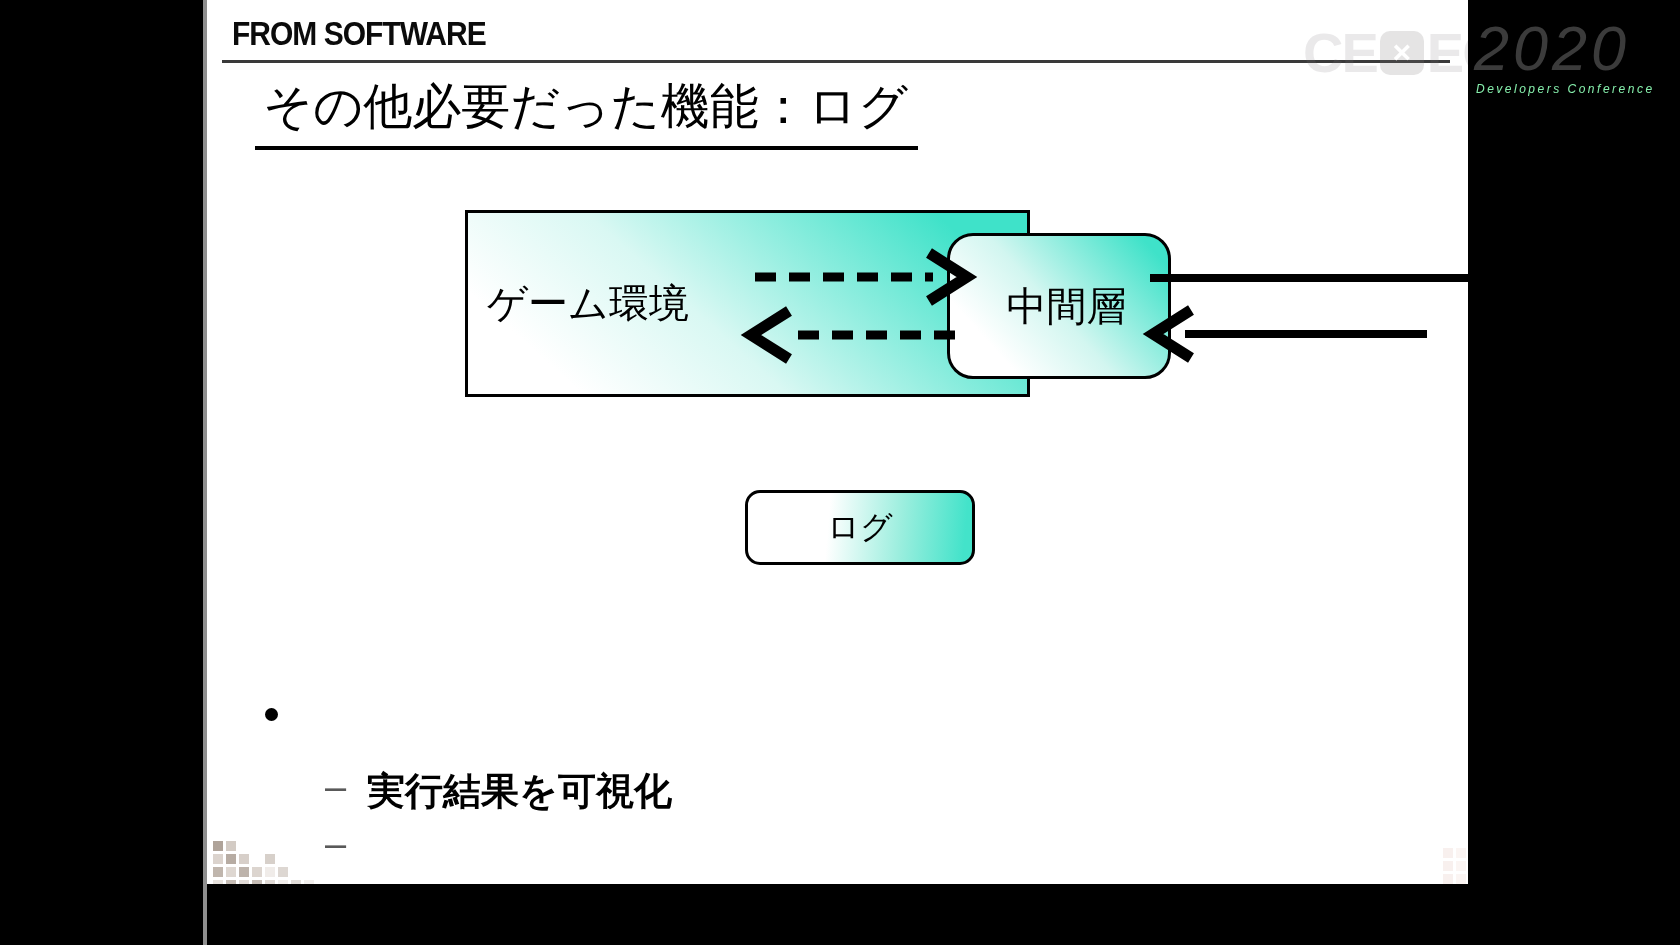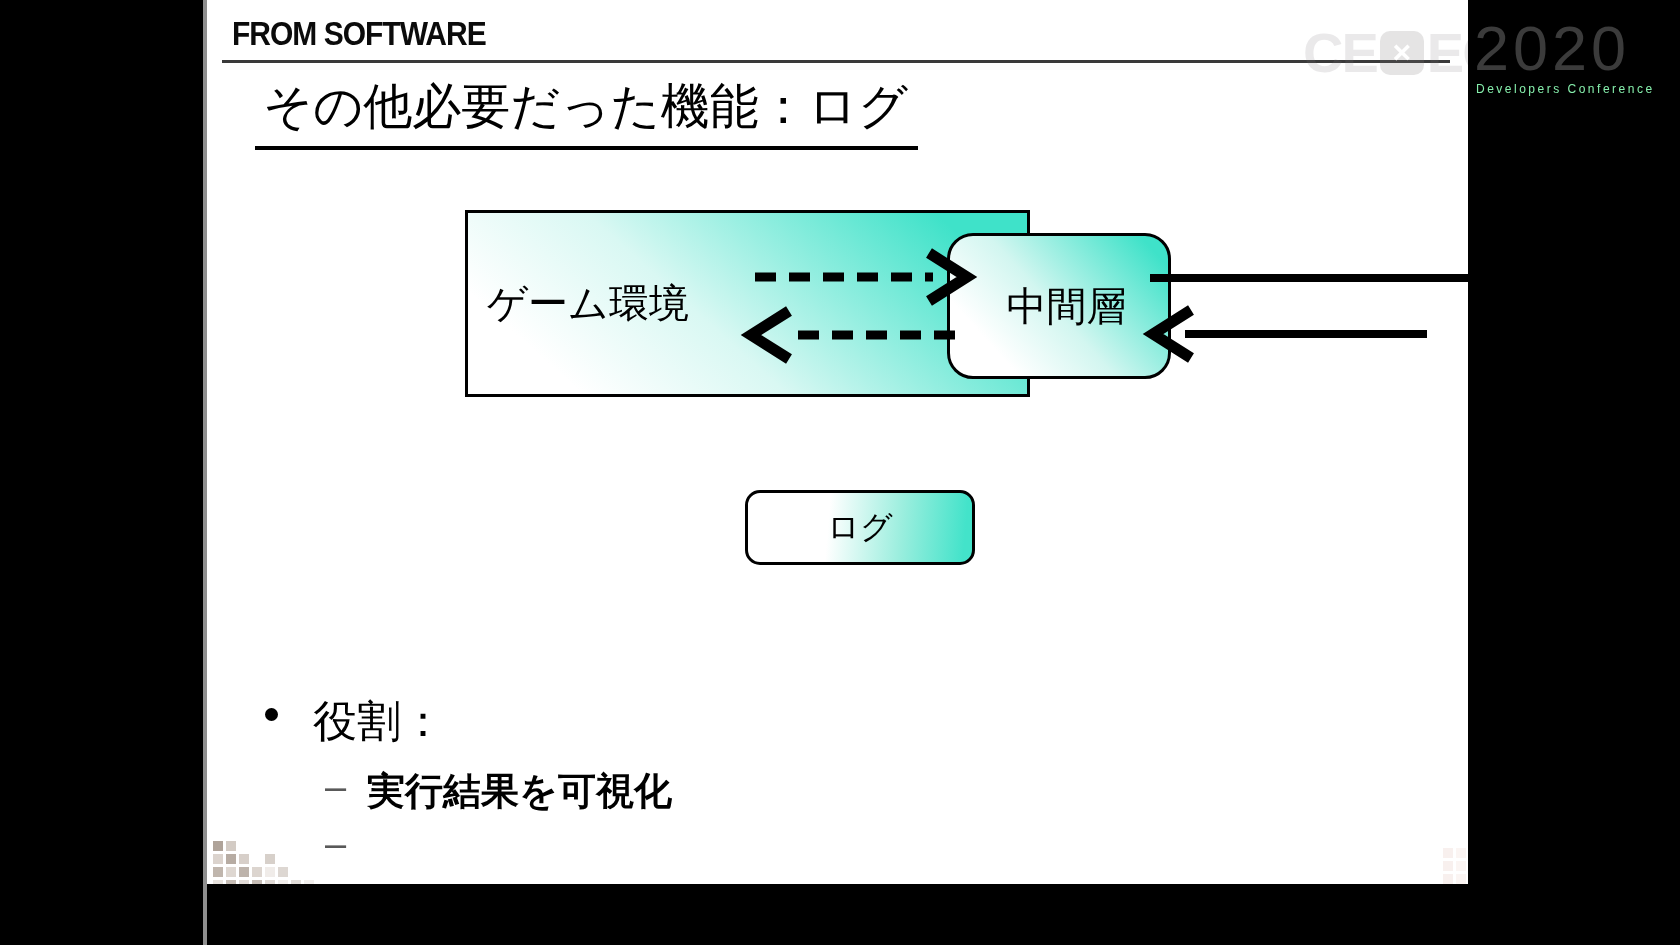--- a/index.html
+++ b/index.html
@@ -3,21 +3,21 @@
 <meta charset="utf-8">
 <style>
   html,body{margin:0;padding:0;}
   body{
     width:1680px;height:945px;position:relative;background:#000;
     font-family:"Liberation Sans","DejaVu Sans",sans-serif;
     overflow:hidden;
   }
   .bar{position:absolute;top:0;height:945px;background:#000;}
   .bar-left{left:0;width:203px;border-right:4px solid #8f8f8f;}
-  .bar-right{left:1468px;width:212px;}
+  .bar-right{left:1468px;width:212px;font-style:italic;}
   #slide{
     position:absolute;left:207px;top:0;width:1261px;height:884px;
     background:#ffffff;overflow:hidden;
   }
   
   .brand{
     position:absolute;left:25px;top:16px;
     font-size:30px;font-weight:900;letter-spacing:-1px;color:#0b0b0b;
     transform:scaleY(1.08);transform-origin:top left;white-space:nowrap;
   }
@@ -136,21 +136,20 @@
       </g>
 
       <g>
         <line x1="1220" y1="334" x2="978" y2="334" stroke-width="8"></line>
         <polyline points="984,310 946,334 984,358" stroke-width="11"></polyline>
       </g>
     </g>
   </svg>
 
   <div class="bullet-dot"></div>
-  <div class="bullet-heading">役割：</div>
 
   <div class="sub-row sub-1">
     <span class="dash">–</span>
     <span class="txt">実行結果を可視化</span>
   </div>
   <div class="sub-row sub-2">
     <span class="dash">–</span>
   </div>
 
   <div class="footer-line"></div>

